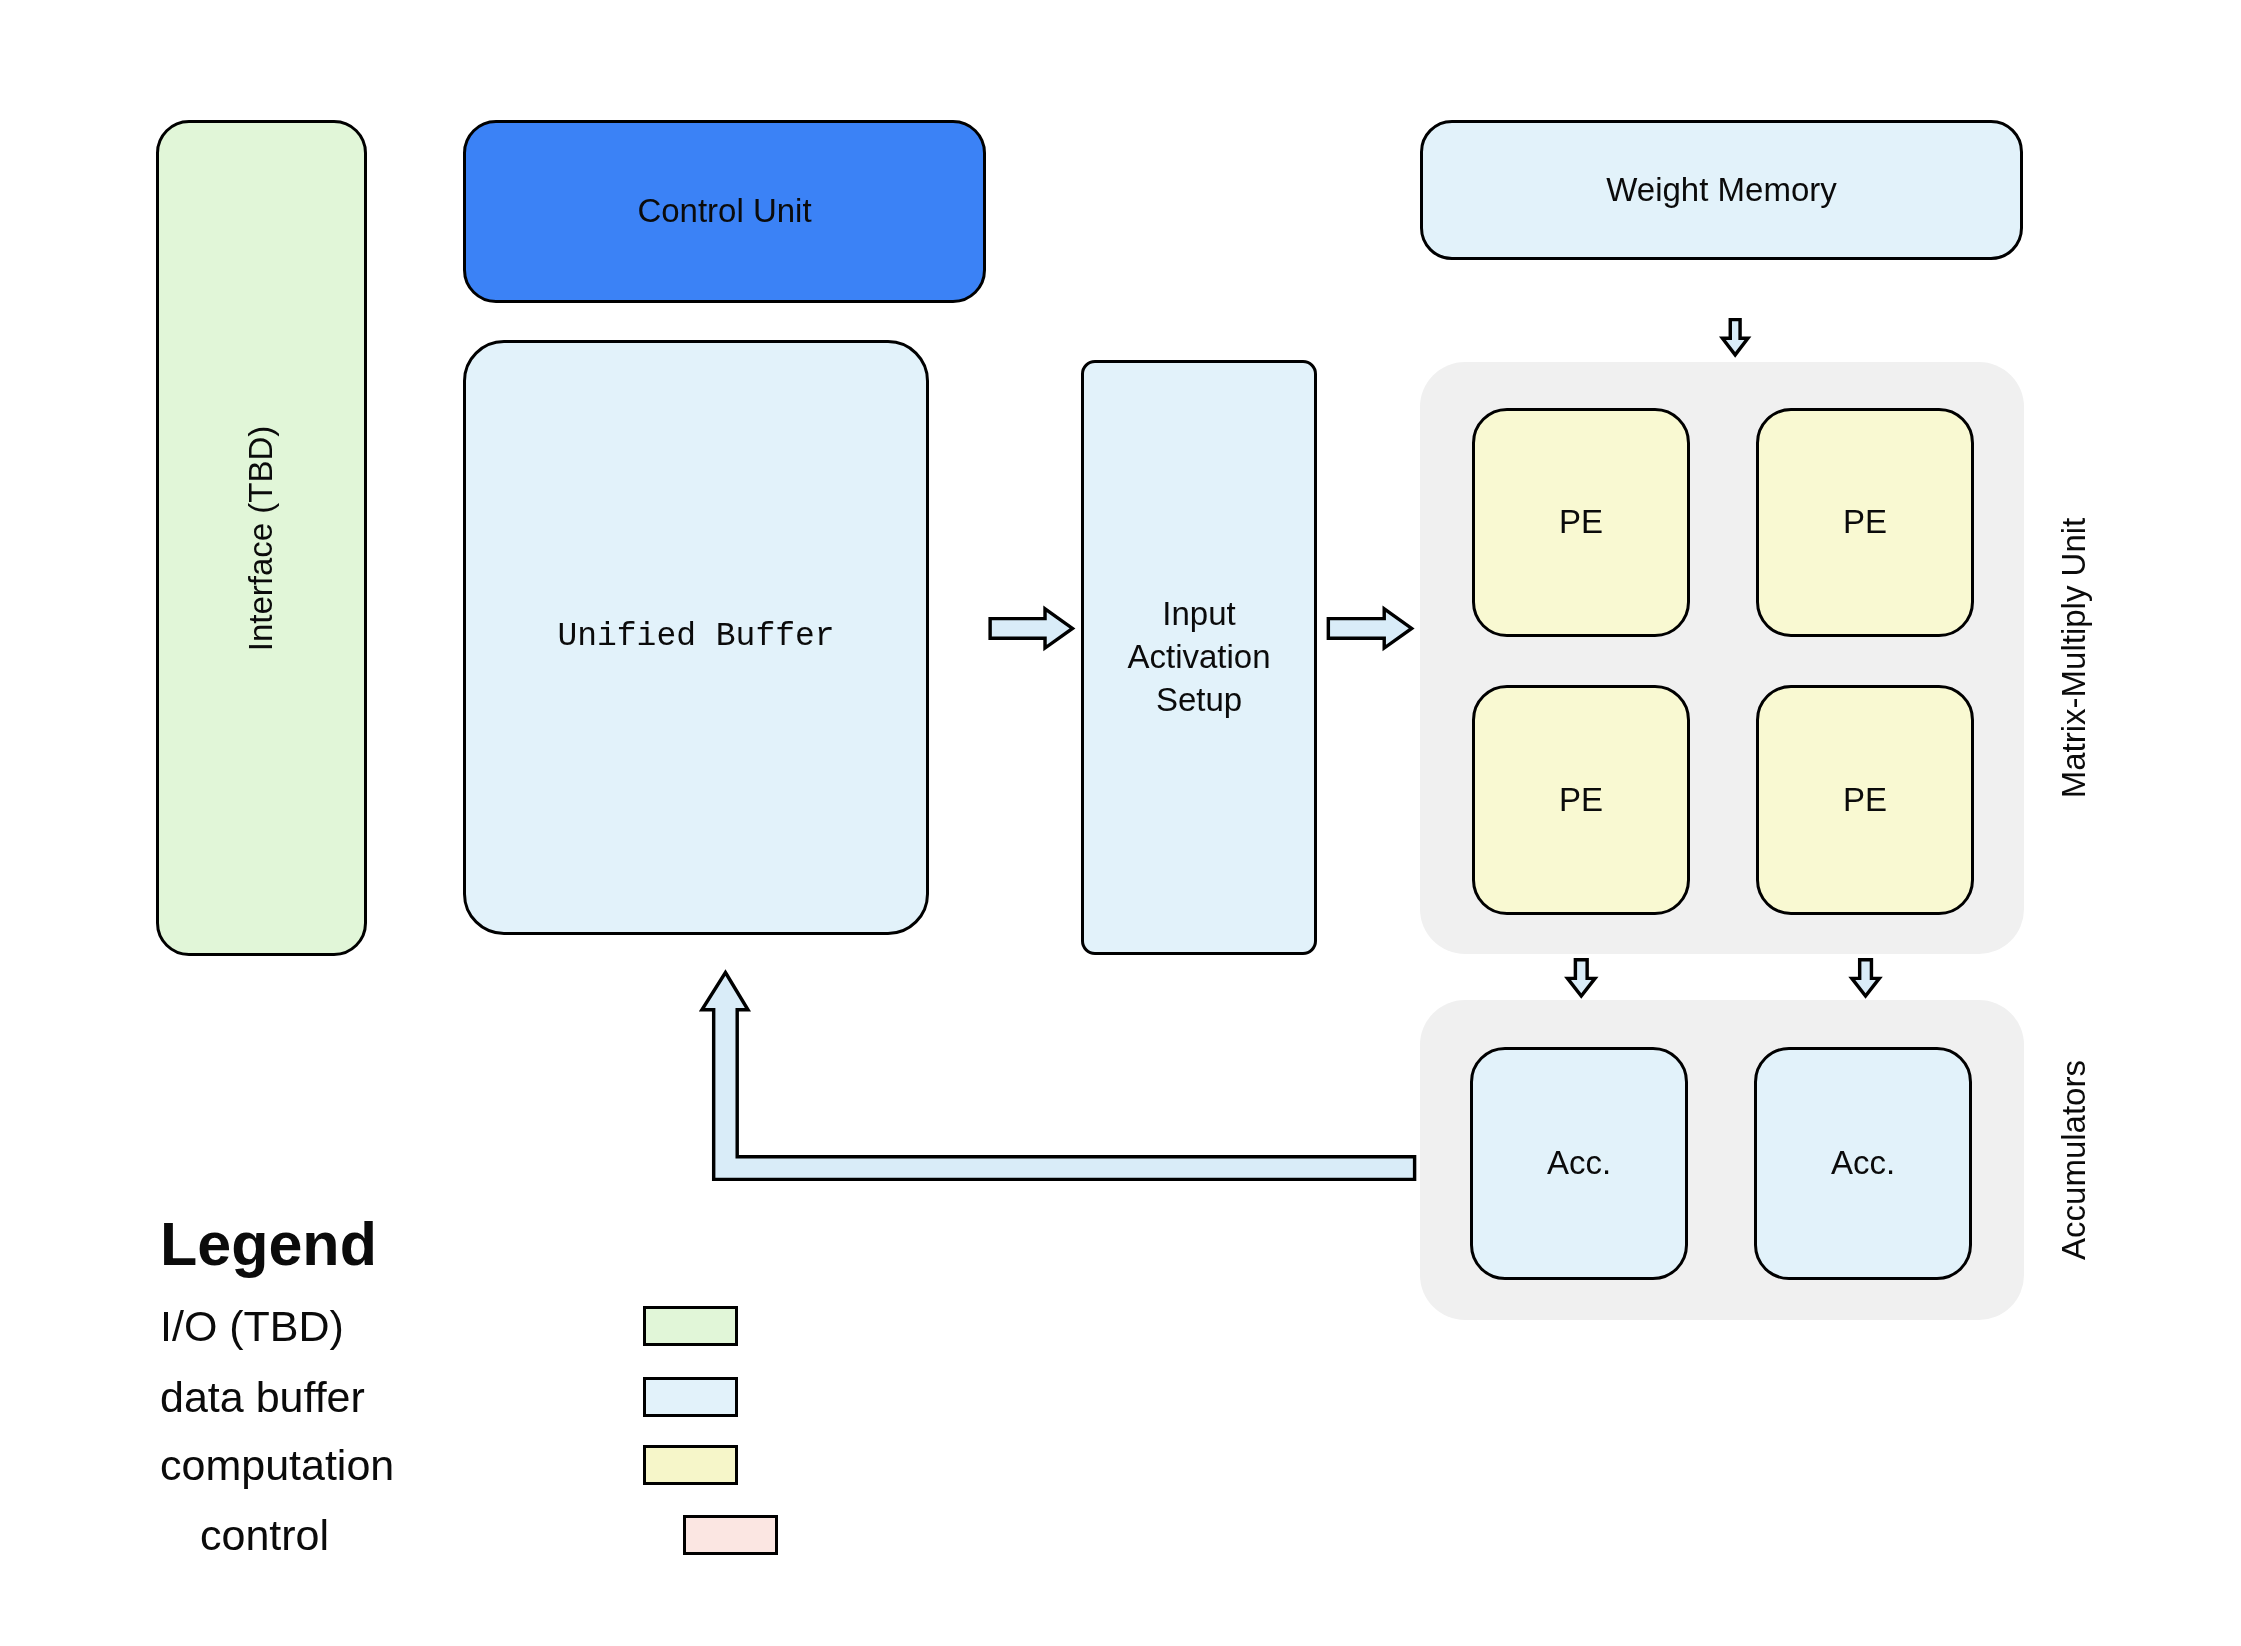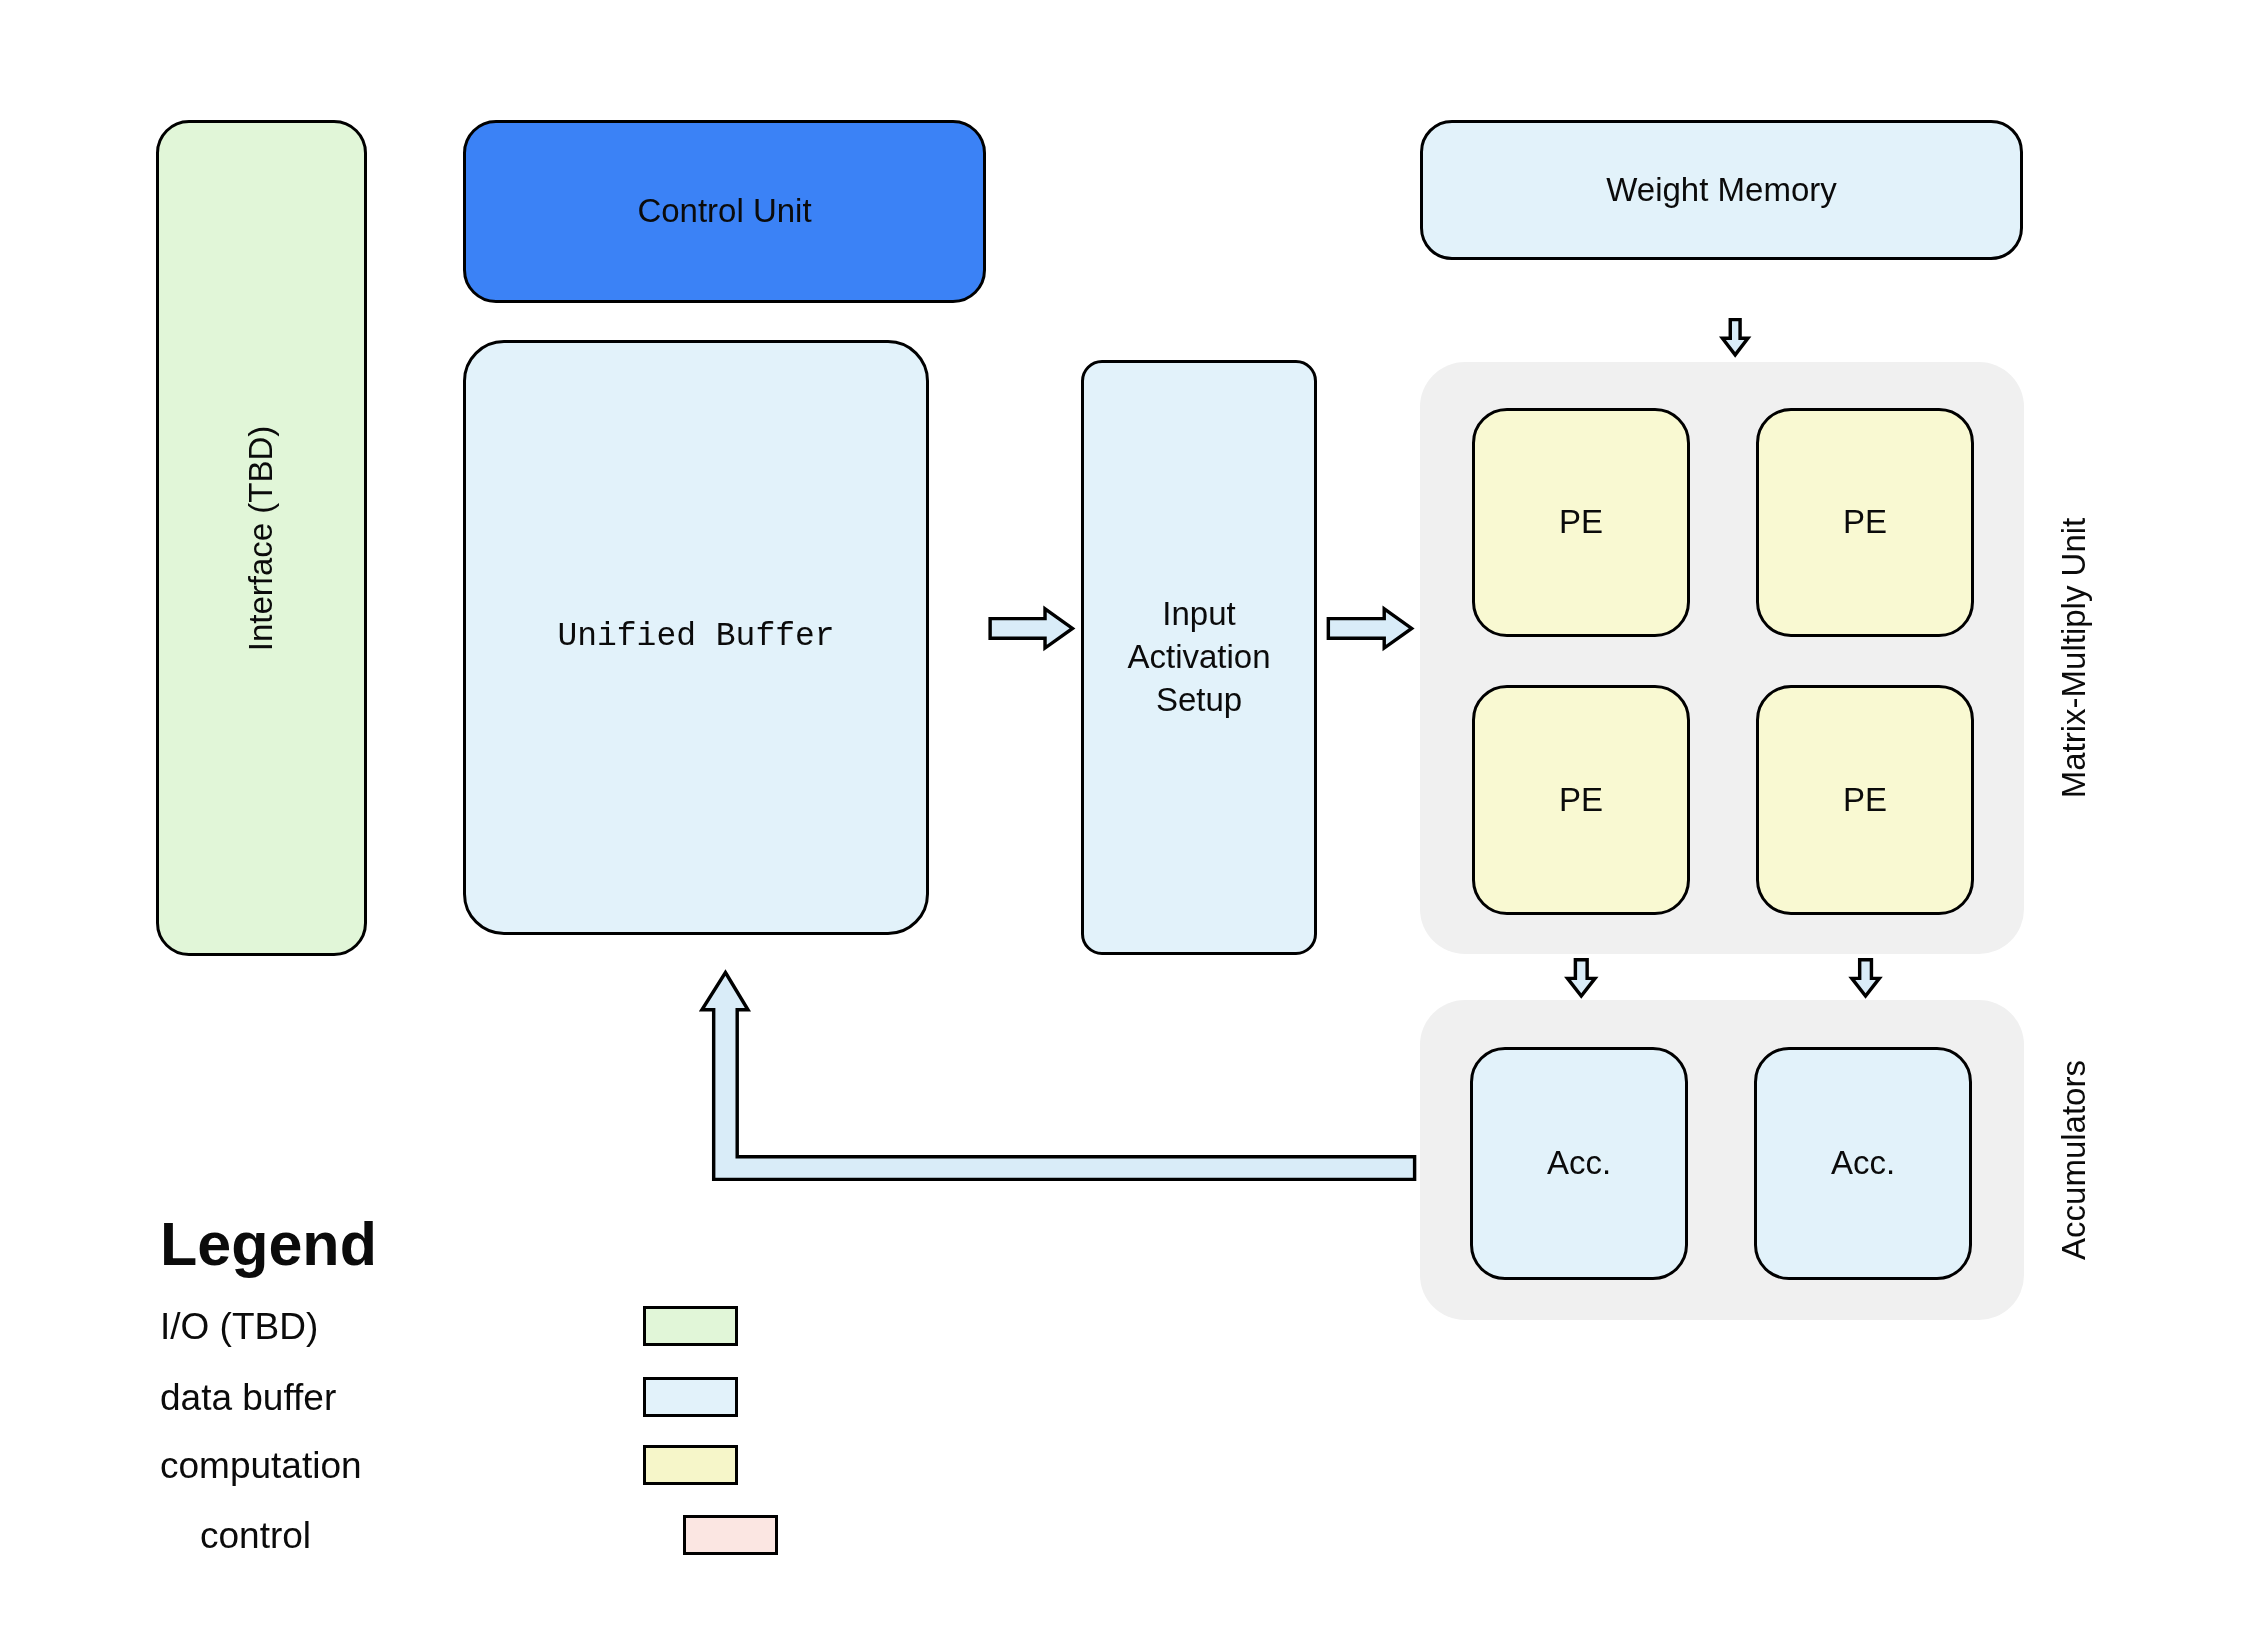--- a/index.html
+++ b/index.html
@@ -38,21 +38,21 @@
   .side-label {
     position: absolute;
     transform: translate(-50%, -50%) rotate(-90deg);
     white-space: nowrap;
     font-size: 33px;
     color: #0b0b0b;
   }
   #interface-block   { left: 156px;  top: 120px;  width: 211px; height: 836px; border-radius: 33px; }
   #control-unit      { left: 463px;  top: 120px;  width: 523px; height: 183px; border-radius: 33px; }
   #unified-buffer    { left: 463px;  top: 340px;  width: 466px; height: 595px; border-radius: 41px; font-family: Liberation Mono, monospace; }
-  #input-activation  { left: 1081px; top: 360px;  width: 236px; height: 595px; border-radius: 21px; }
+  #input-activation  { left: 1081px; top: 360px;  width: 236px; height: 595px; border-radius: 14px; }
   #input-activation .wrap-label { max-width: 181px; }
   #weight-memory     { left: 1420px; top: 120px;  width: 603px; height: 140px; border-radius: 32px; }
   #mmu-container     { left: 1420px; top: 362px;  width: 604px; height: 592px; }
   #acc-container     { left: 1420px; top: 1000px; width: 604px; height: 320px; }
   #pe-1 { left: 1472px; top: 408px; width: 218px; height: 229px; border-radius: 35px; }
   #pe-2 { left: 1756px; top: 408px; width: 218px; height: 229px; border-radius: 35px; }
   #pe-3 { left: 1472px; top: 685px; width: 218px; height: 230px; border-radius: 35px; }
   #pe-4 { left: 1756px; top: 685px; width: 218px; height: 230px; border-radius: 35px; }
   #acc-1 { left: 1470px; top: 1047px; width: 218px; height: 233px; border-radius: 35px; }
   #acc-2 { left: 1754px; top: 1047px; width: 218px; height: 233px; border-radius: 35px; }
@@ -70,21 +70,21 @@
     line-height: 1.1;
     color: #0b0b0b;
     font-weight: bold;
   }
   .legend-row {
     position: absolute;
     left: 0;
     height: 55px;
     display: flex;
     align-items: center;
-    font-size: 37px;
+    font-size: 43px;
     white-space: nowrap;
   }
   .legend-row .swatch {
     position: absolute;
     left: 483px;
     top: 6.9px;
     width: 95px;
     height: 40px;
     box-sizing: border-box;
     border: 3.9px solid #000000;

